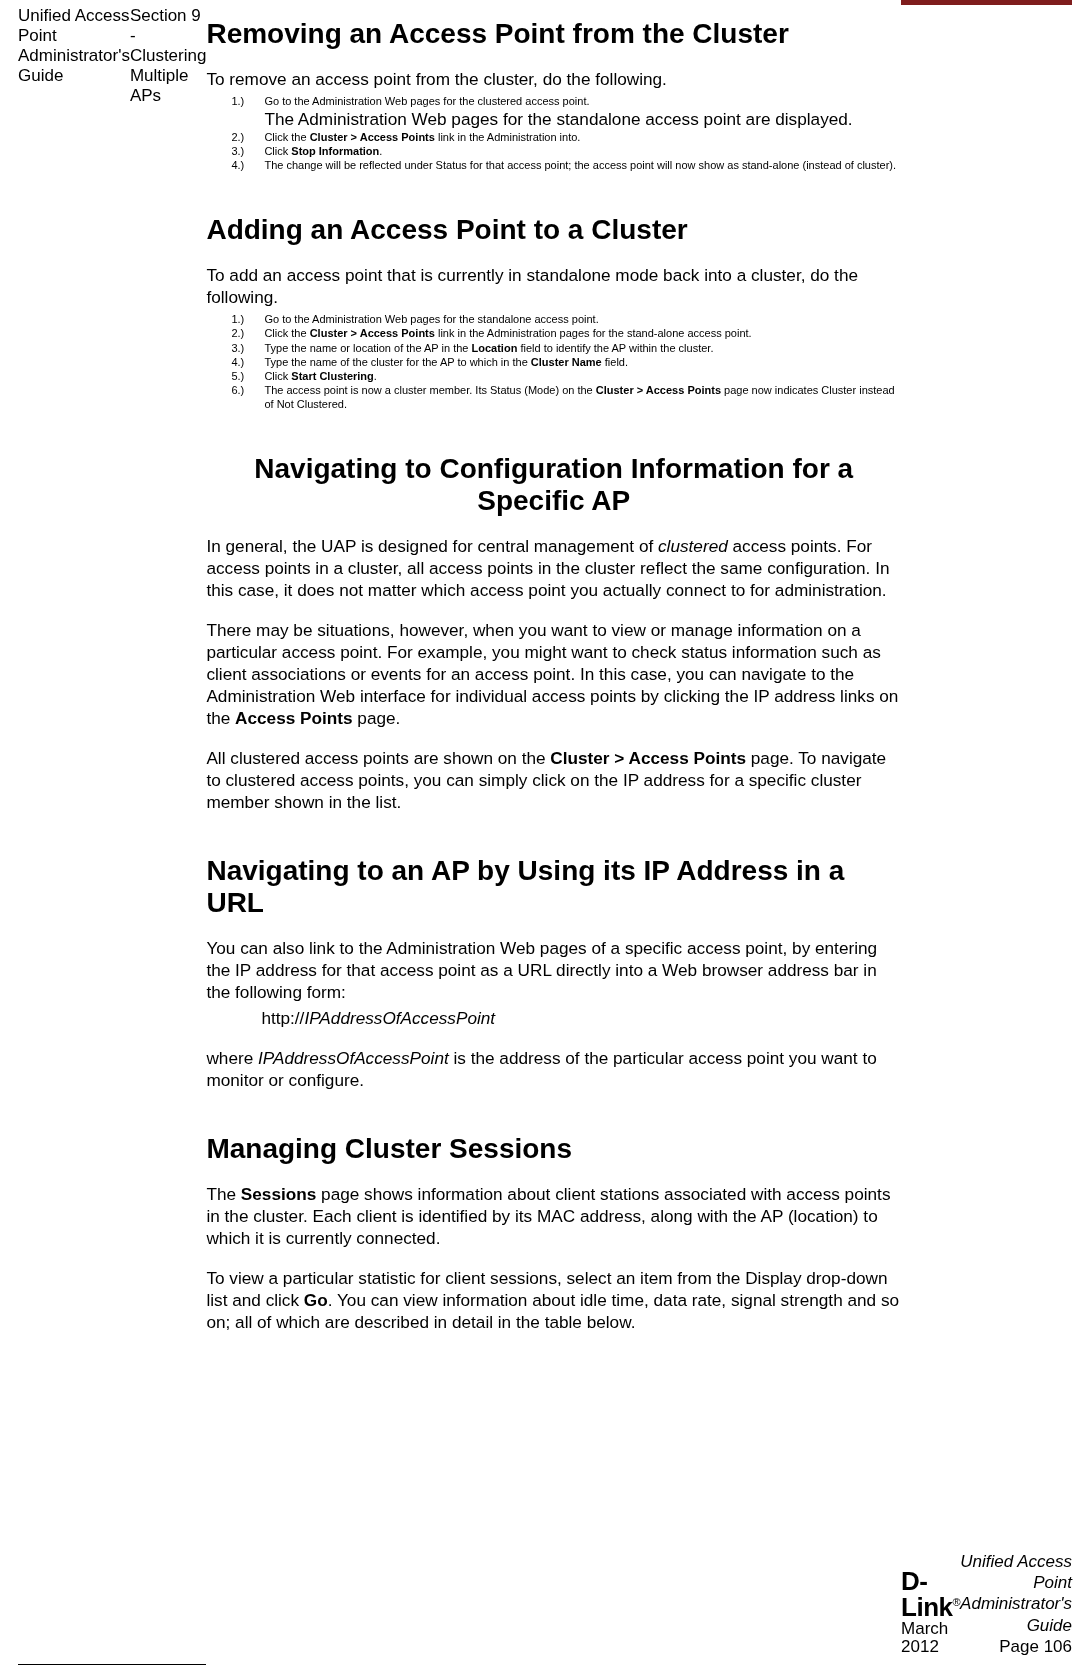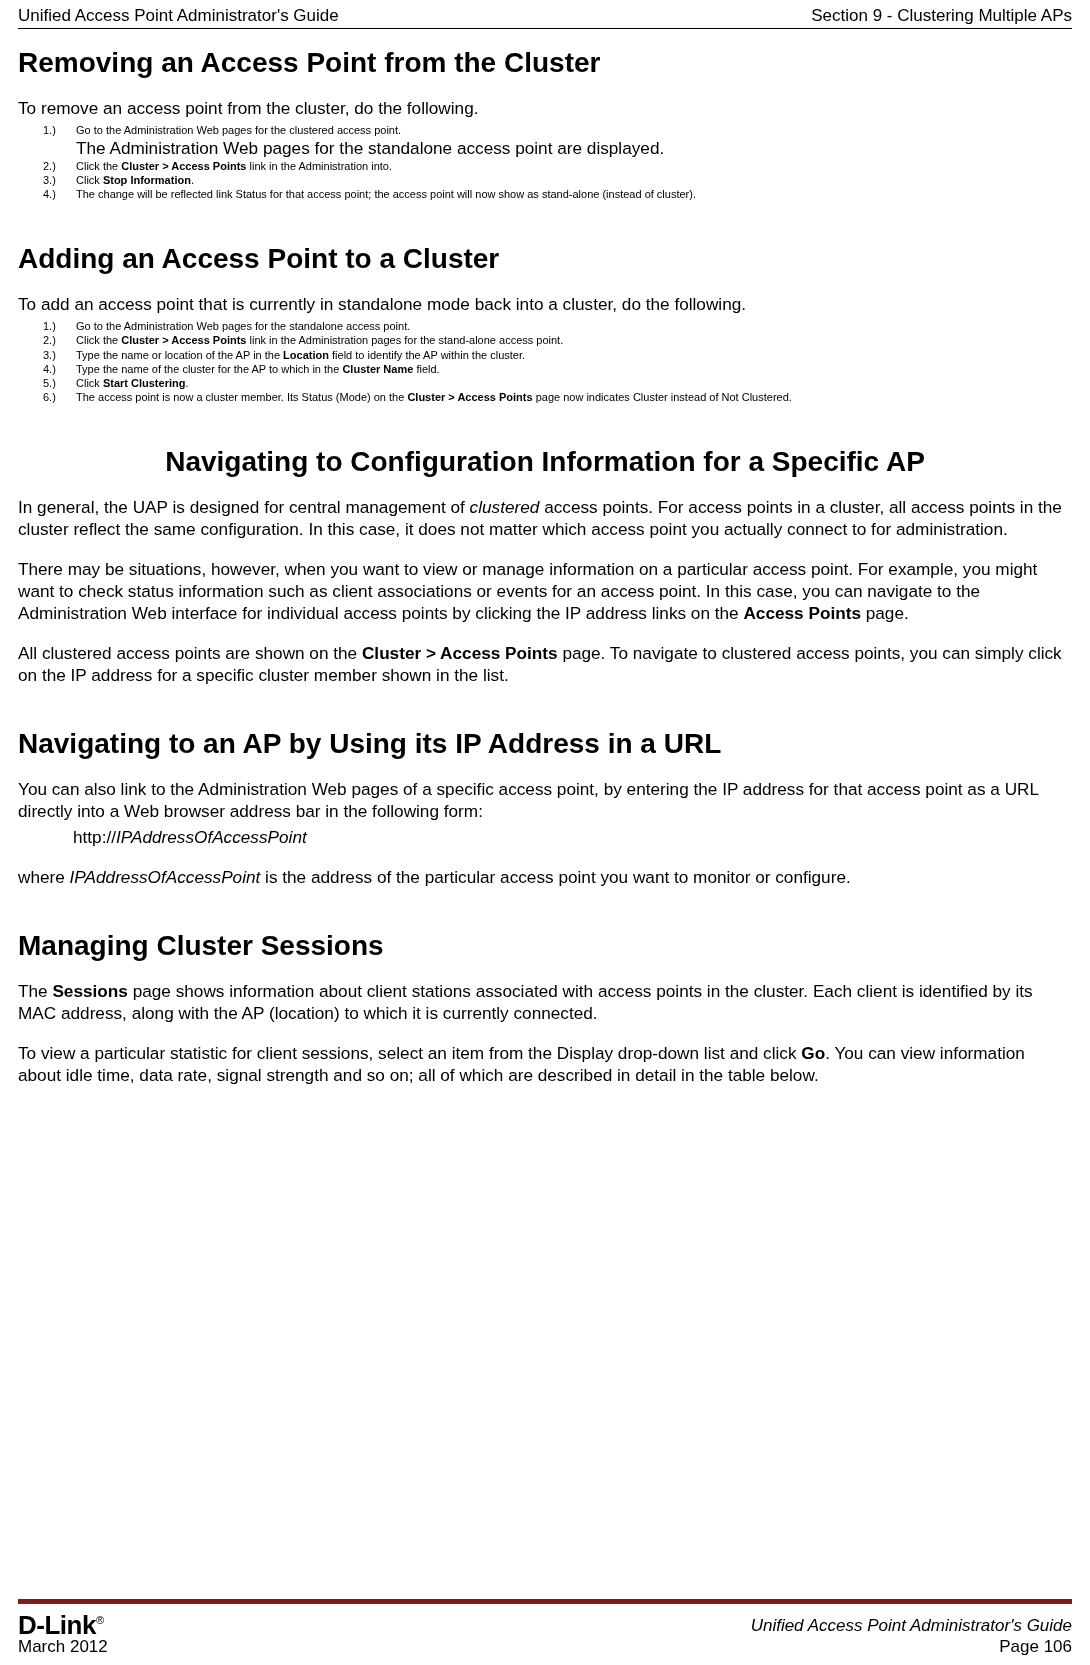--- a/index.html
+++ b/index.html
@@ -10,21 +10,21 @@
     font-family: Arial, Helvetica, sans-serif;
     color: #000;
   }
   .page {
     width: 1090px;
     height: 1665px;
     box-sizing: border-box;
     padding: 0 18px;
     position: relative;
     display: flex;
-    flex-direction: column;
+    flex-direction: row;
   }
   .top-header {
     display: flex;
     justify-content: space-between;
     font-size: 17px;
     padding-top: 6px;
     padding-bottom: 2px;
     border-bottom: 1px solid #000;
   }
   .content {
@@ -136,21 +136,21 @@
         <span class="num">1.)</span><span>Go to the Administration Web pages for the clustered access point.</span>
       </li>
       <p class="indent-line">The Administration Web pages for the standalone access point are displayed.</p>
       <li>
         <span class="num">2.)</span><span>Click the </span><span class="bold">Cluster &gt; Access Points</span><span> link in the Administration into.</span>
       </li>
       <li>
         <span class="num">3.)</span><span>Click </span><span class="bold">Stop Information</span><span>.</span>
       </li>
       <li>
-        <span class="num">4.)</span><span>The change will be reflected link Status for that access point; the access point will now show as stand-alone (instead of cluster).</span>
+        <span class="num">4.)</span><span>The change will be reflected under Status for that access point; the access point will now show as stand-alone (instead of cluster).</span>
       </li>
     </ol>
 
     <h2 class="section" style="margin-top:42px;">Adding an Access Point to a Cluster</h2>
     <p class="body">To add an access point that is currently in standalone mode back into a cluster, do the following.</p>
     <ol class="steps">
       <li>
         <span class="num">1.)</span><span>Go to the Administration Web pages for the standalone access point.</span>
       </li>
       <li>

